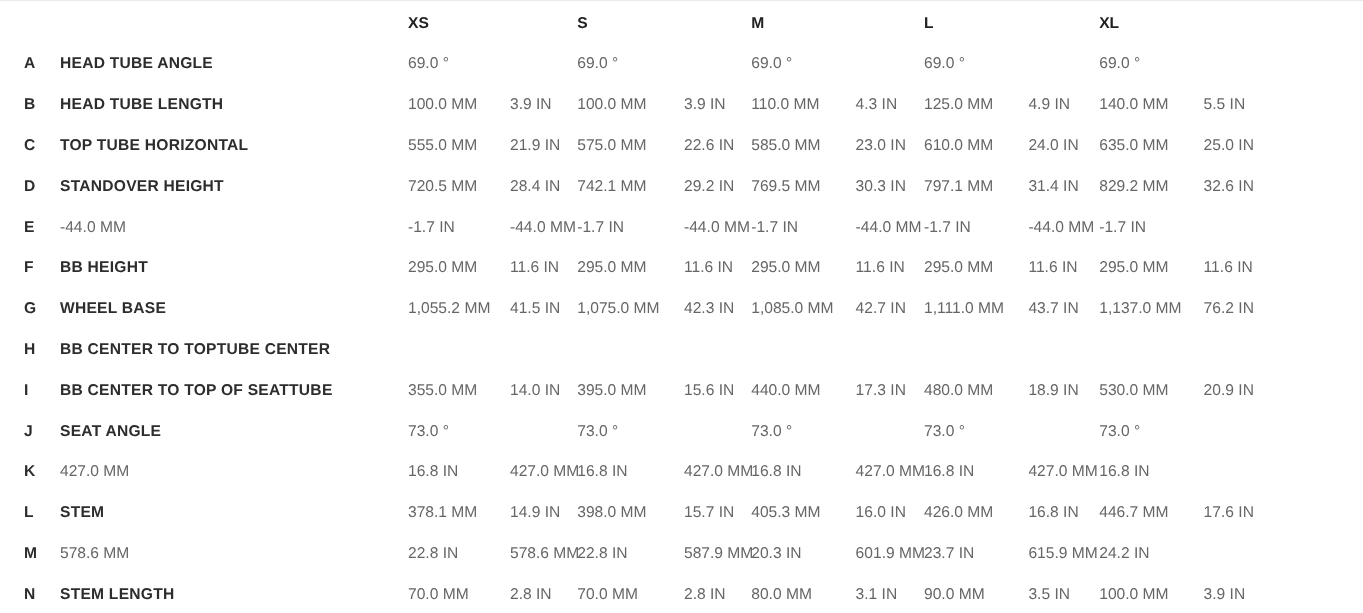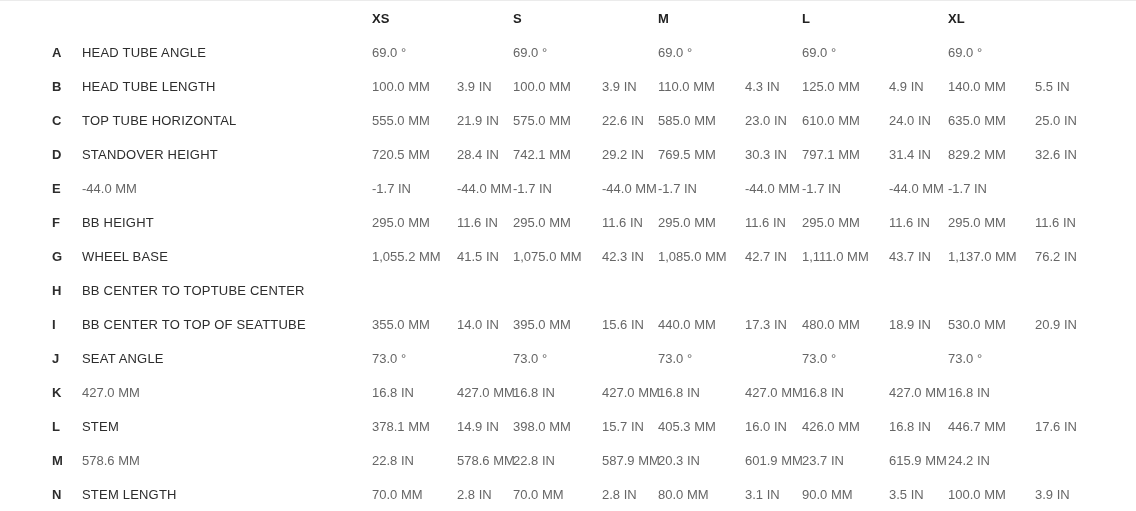--- a/index.html
+++ b/index.html
@@ -15,29 +15,28 @@
     background: #ffffff;
     border-top: 1px solid #ebebeb;
     padding-left: 20px;
     overflow: hidden;
   }
   .grid-row {
     display: grid;
     grid-template-columns: 30px 290px 85px 56px 89px 56px 87px 57px 87px 59px 87px 60px;
     align-items: center;
     height: 34px;
-    margin-left: 32px;
   }
   .letter {
     font-weight: 700;
     font-size: 13px;
     color: #2d2d2d;
   }
   .label {
-    font-weight: 400;
+    font-weight: 700;
     font-size: 13px;
     color: #2d2d2d;
     letter-spacing: 0.2px;
     white-space: nowrap;
   }
   .size-h {
     font-weight: 700;
     font-size: 13px;
     color: #222222;
   }

